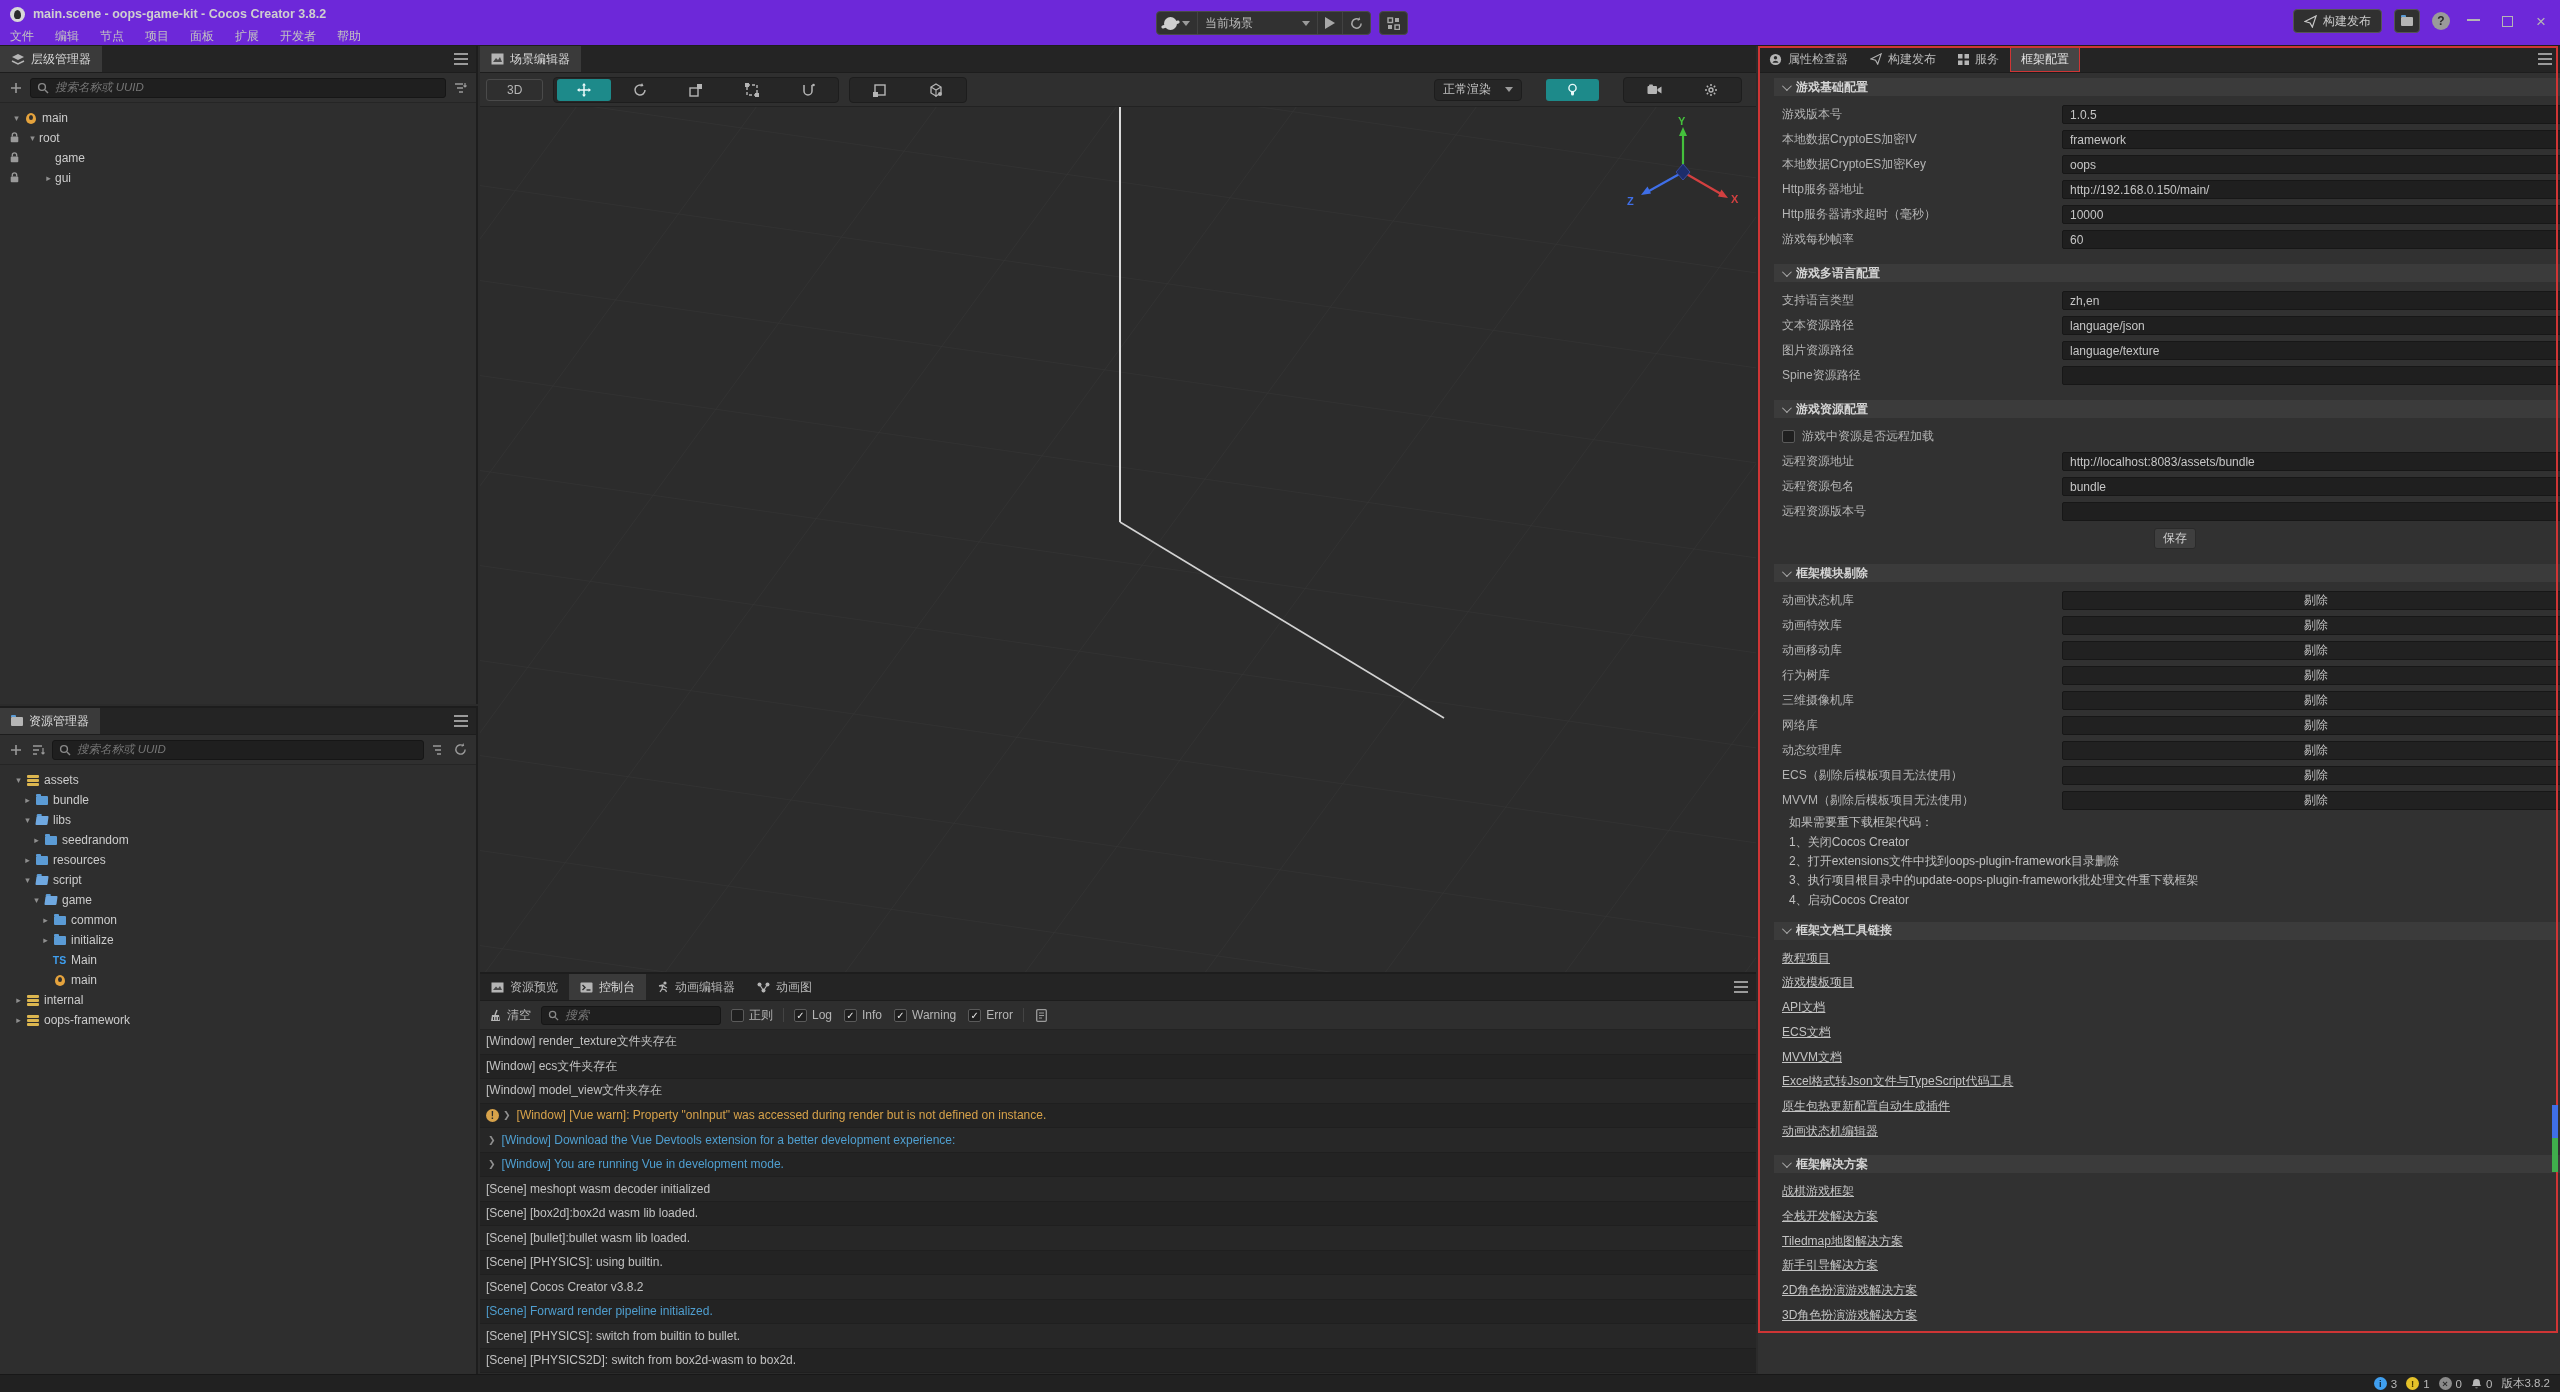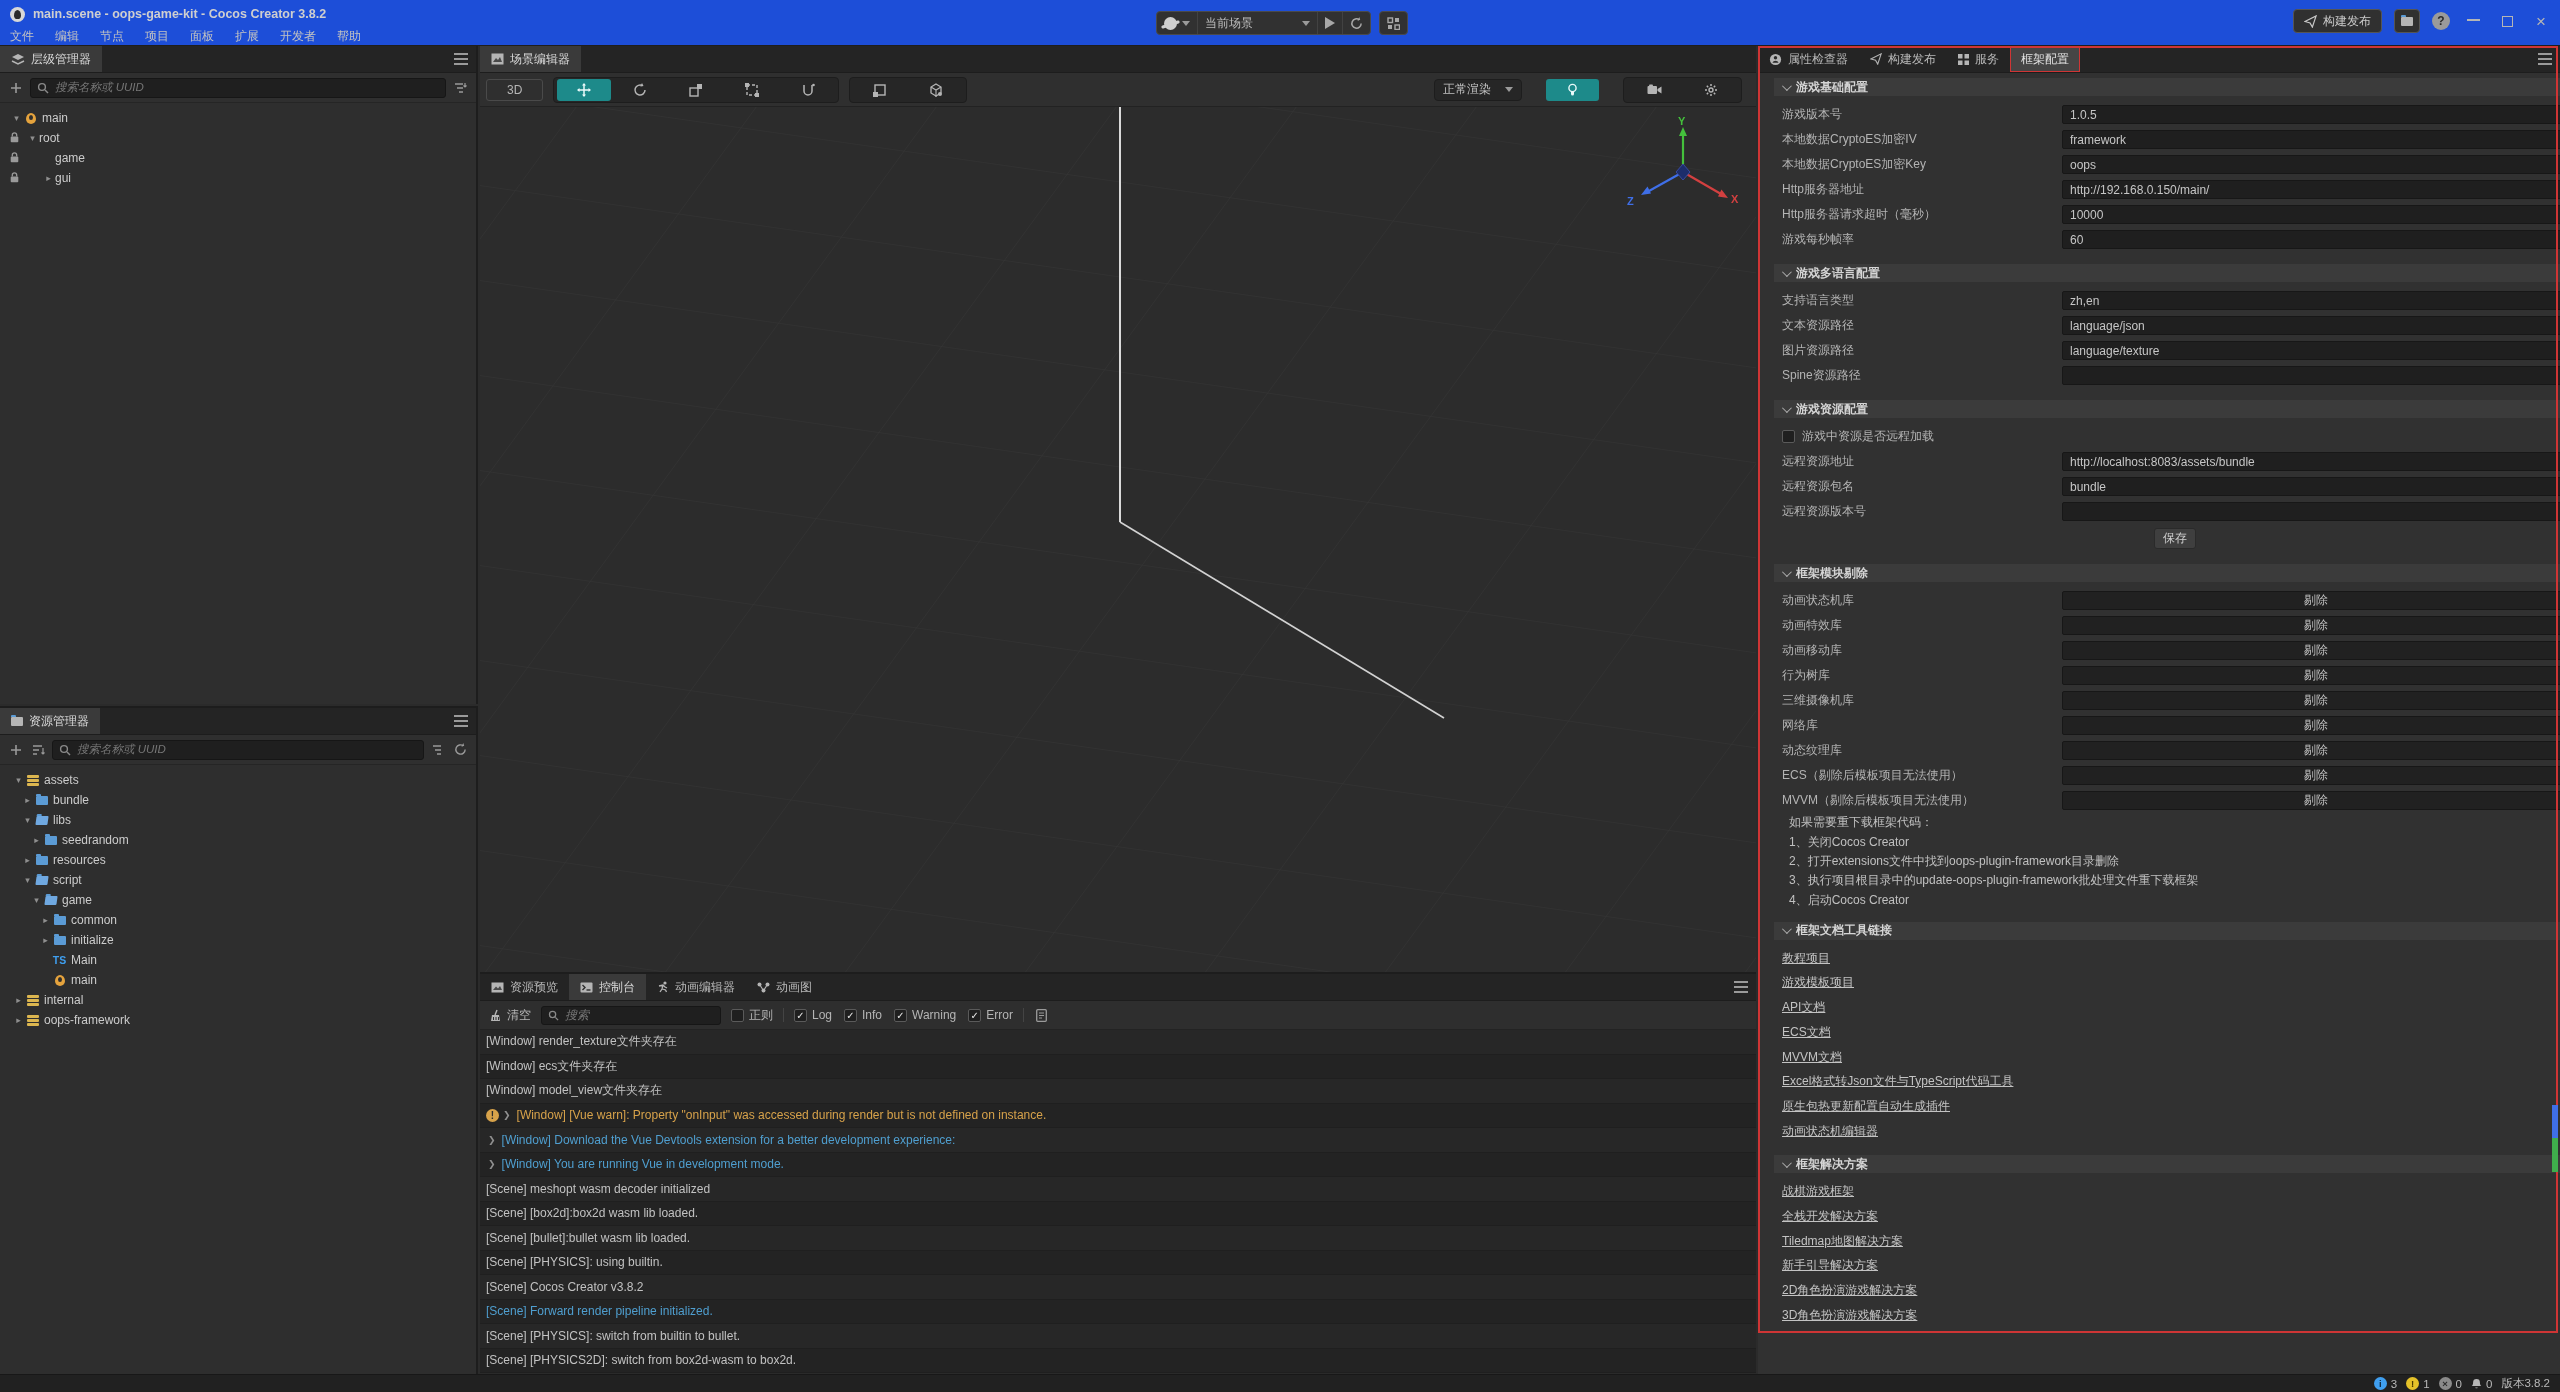--- a/index.html
+++ b/index.html
@@ -1,20 +1,20 @@
 <!DOCTYPE html>
 <html style="--accent-teal: #1d8a8a; --annotation-red: #cf3535; --warn-orange: #d7a24a; --info-blue: #4f9fd0; --folder-blue: #5b9bd5; --asset-yellow: #dcb64f; --axis-green: #44c03c; --axis-red: #d34040; --axis-blue: #3f6fe8;"><head>
 <meta charset="utf-8">
 <style>
   html,body{margin:0;padding:0;background:#1a1a1a;}
   *{box-sizing:border-box;font-family:"Liberation Sans","DejaVu Sans",sans-serif;}
   #app{position:relative;width:2560px;height:1392px;background:#2b2b2b;color:#c5c5c5;overflow:hidden;font-size:12px;}
 
   
-  #topbar{position:absolute;left:0;top:0;width:2560px;height:46px;background:#1d4ed8;border-bottom:1px solid #1e1e1e;}
+  #topbar{position:absolute;left:0;top:0;width:2560px;height:46px;background:#6d28d9;border-bottom:1px solid #1e1e1e;}
   #title-row{position:absolute;left:10px;top:5px;height:18px;display:flex;align-items:center;gap:8px;}
   .cocos-logo{width:15px;height:15px;border-radius:50%;background:#d8d8d8;position:relative;}
   .cocos-logo:before{content:"";position:absolute;left:4px;top:3px;width:7px;height:9px;background:#2a2a2a;border-radius:50% 50% 50% 50%/60% 60% 40% 40%;}
   #window-title{font-size:12.5px;font-weight:bold;color:#cfcfcf;white-space:nowrap;}
   #menubar{position:absolute;left:8px;top:27px;display:flex;gap:17px;}
   .menu-item{color:#c2c2c2;font-size:12px;padding:1px 2px;cursor:default;}
 
   #center-tools{position:absolute;left:1156px;top:11px;display:flex;gap:8px;align-items:center;}
   .tool-group{display:flex;align-items:center;height:24px;border:1px solid #4a4a4a;border-radius:4px;background:#313131;}
   .tool-seg{display:flex;align-items:center;height:100%;padding:0 7px;border-right:1px solid #424242;gap:5px;color:#bdbdbd;}

